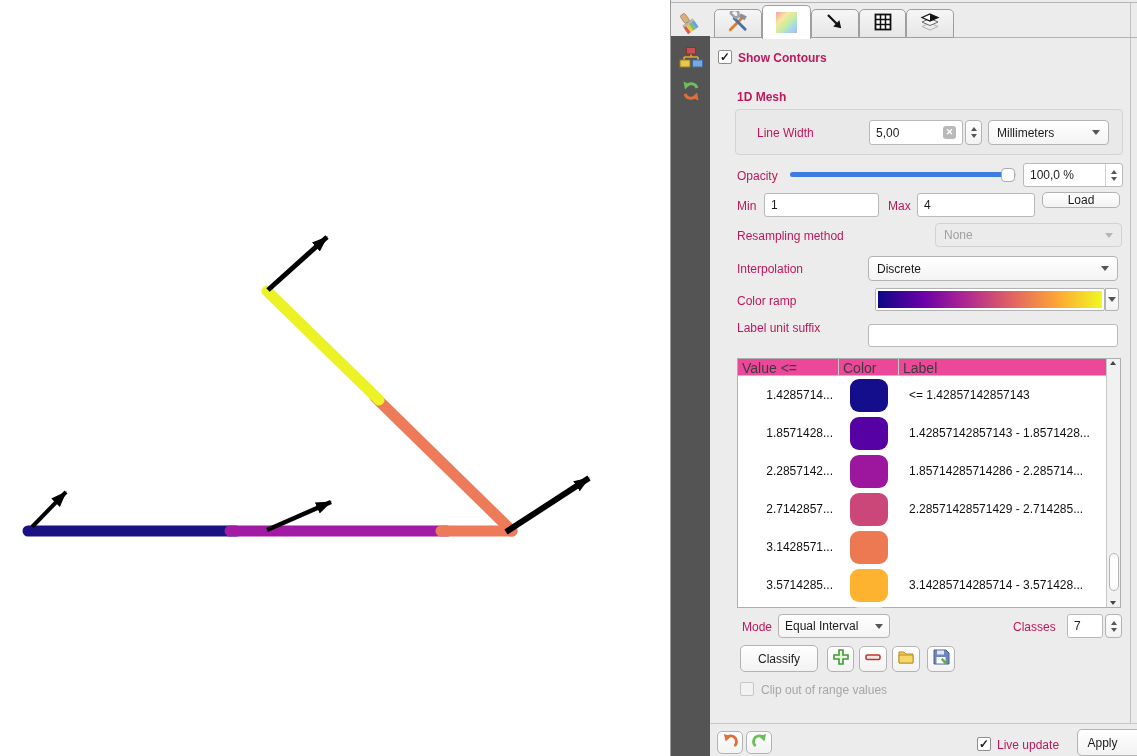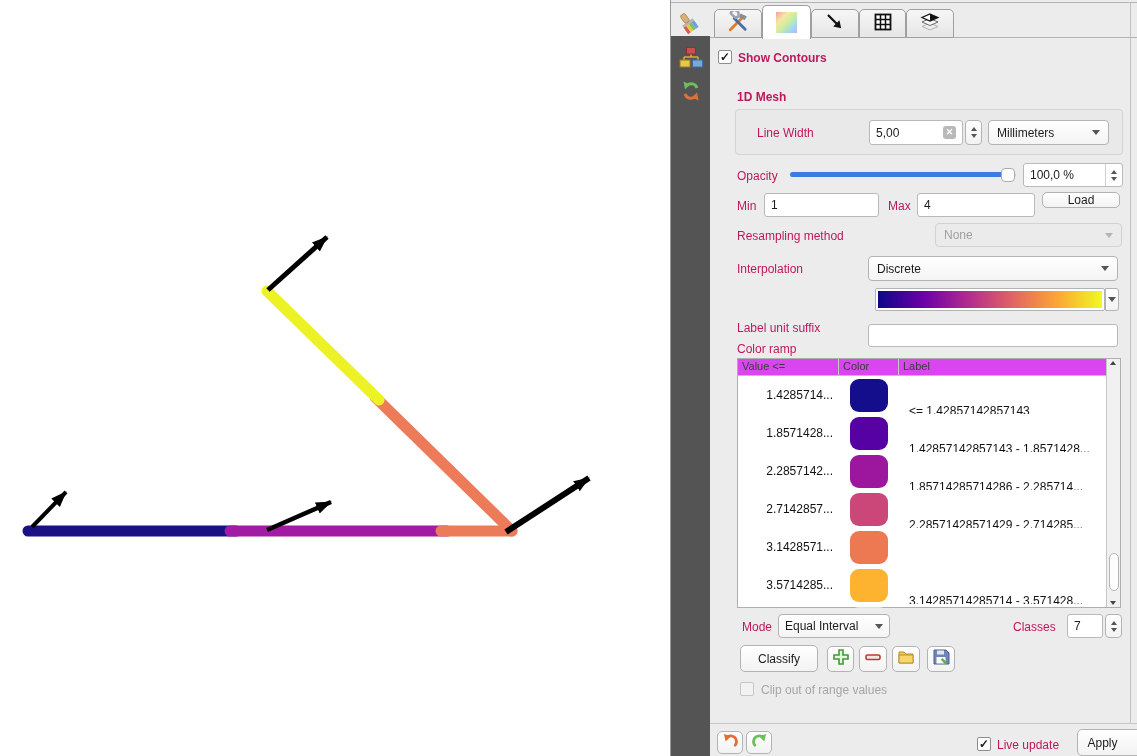--- a/index.html
+++ b/index.html
@@ -54,28 +54,28 @@
   .slider .fill { position:absolute; top:4px; left:0; height:5px; background:#3c7ce0; border-radius:3px; }
   .slider .handle { position:absolute; top:0; width:14px; height:14px; background:#fdfdfd; border:1px solid #ababab; border-radius:4px; }
 
   
   .ramp-box { position:absolute; background:#fff; border:1px solid #b3b3b3; border-radius:2px; padding:2px; }
   .ramp-grad { width:100%; height:100%; }
   .ramp-btn { position:absolute; background:linear-gradient(#ffffff,#f2f2f2); border:1px solid #b3b3b3; border-radius:0 3px 3px 0; display:flex; align-items:center; justify-content:center; }
 
   
   .ctable { position:absolute; background:#fff; border:1px solid #aeaeae; }
-  .thead { display:flex; height:17px; background:#d946ef; border-bottom:1px solid #bfbfbf; font-size:11px; color:#3c3c3c; }
+  .thead { display:flex; height:17px; background:#ec4899; border-bottom:1px solid #bfbfbf; font-size:14px; color:#3c3c3c; }
   .th { padding:1px 4px; border-right:1px solid #c6c6c6; overflow:hidden; white-space:nowrap; }
   .tbody { position:relative; overflow:hidden; }
   .trow { display:flex; height:38px; font-size:12px; color:#111; }
   .td-val { width:101px; text-align:right; padding-right:6px; line-height:38px; overflow:hidden; white-space:nowrap; }
   .td-col { width:60px; display:flex; align-items:center; justify-content:center; }
   .swatch { width:38px; height:33px; border-radius:9px; }
-  .td-lab { flex:1; line-height:38px; padding-left:10px; overflow:hidden; white-space:nowrap;margin-top:16px; }
+  .td-lab { flex:1; line-height:38px; padding-left:10px; overflow:hidden; white-space:nowrap; }
   .tscroll { position:absolute; right:0; top:0; bottom:0; width:14px; background:#f1f1f1; border-left:1px solid #c6c6c6; }
   .tscroll .sb-up { position:absolute; top:2px; left:3px; }
   .tscroll .sb-dn { position:absolute; bottom:2px; left:3px; }
   .tscroll .thumb { position:absolute; left:1.5px; width:10px; height:38px; bottom:16px; background:#fdfdfd; border:1px solid #b5b5b5; border-radius:5px; }
 
   .icon-btn { position:absolute; background:linear-gradient(#ffffff,#f2f2f2); border:1px solid #b3b3b3; border-radius:5px; display:flex; align-items:center; justify-content:center; }
 
   .bottombar { position:absolute; left:39px; right:0; top:723px; bottom:0; background:#ececec; border-top:1px solid #c8c8c8; z-index:5; }
 </style>
 </head>
@@ -225,21 +225,21 @@
       <span>None</span>
       <span class="car"></span>
     </div>
 
     <span class="lbl" style="left:66px; top:262px;text-align:center;">Interpolation</span>
     <div class="combo" style="left:197px; top:256px; width:250px; height:25px;">
       <span>Discrete</span>
       <span class="car"></span>
     </div>
 
-    <span class="lbl" style="left:66px; top:294px;margin-top:48px;">Color ramp</span>
+    <span class="lbl" style="left:66px; top:294px;">Color ramp</span>
     <div class="ramp-box" style="left:204px; top:288px; width:230px; height:23px;">
       <div class="ramp-grad" style="background: linear-gradient(90deg, rgb(13, 8, 135), rgb(106, 0, 168), rgb(177, 42, 144), rgb(225, 100, 98), rgb(252, 166, 54), rgb(240, 249, 33));"></div>
     </div>
     <div class="ramp-btn" style="left:434px; top:288px; width:14px; height:23px;">
       <span class="car"></span>
     </div>
 
     <span class="lbl" style="left:66px; top:321px; white-space:normal; width:85px; line-height:15px;">Label unit suffix</span>
     <input class="field" style="left: 197px; top: 324px; width: 250px; height: 23px;" value="">
 

